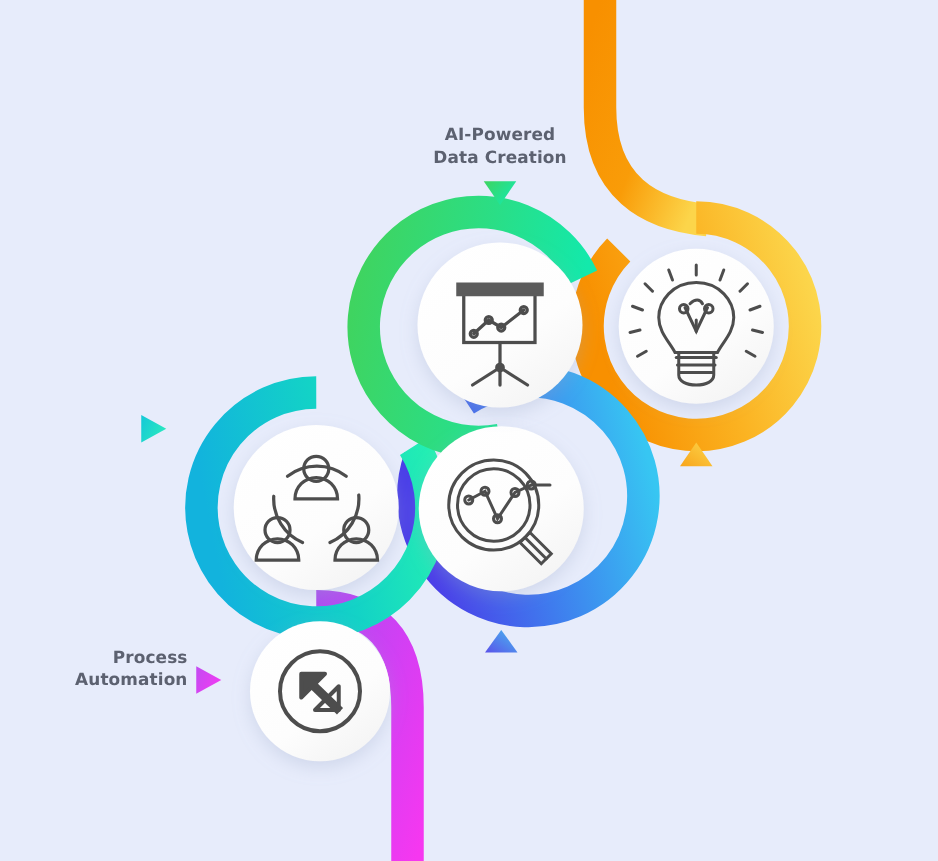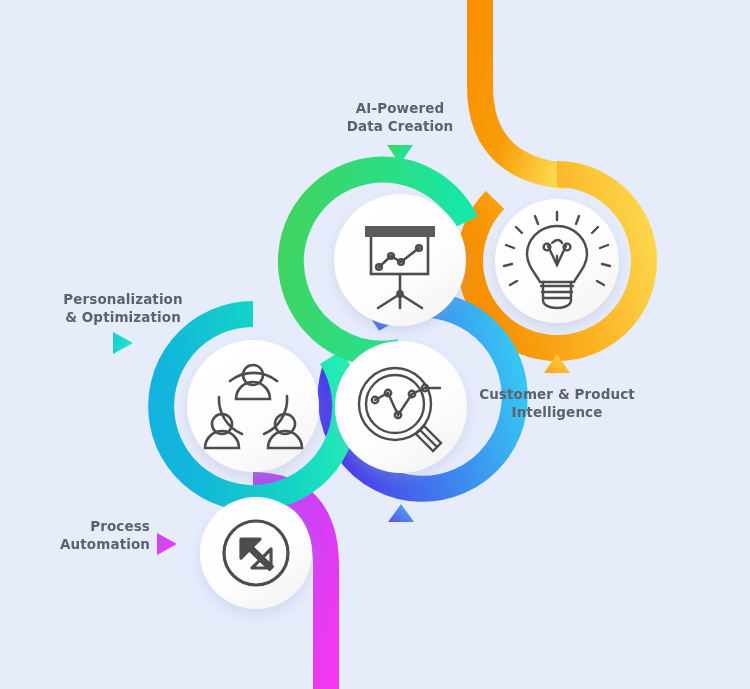--- a/index.html
+++ b/index.html
@@ -251,23 +251,19 @@
     <polygon points="387,145 413,145 400,164" fill="url(#mkGreen)"></polygon>
     <polygon points="557,354 570,373 544,373" fill="url(#mkOrange)"></polygon>
     <polygon points="113,332 133,343 113,354" fill="url(#mkCyan)"></polygon>
     <polygon points="401,504 414,522 388,522" fill="url(#mkBlue)"></polygon>
     <polygon points="157,533 177,544 157,555" fill="url(#mkMagenta)"></polygon>
   </svg>
 
   <div class="label" id="lbl-ai">AI-Powered
 Data Creation</div>
 
-  <div class="label" id="lbl-customer">Customer &amp; Product
-Intelligence</div>
-
-  <div class="label" id="lbl-personal">Personalization
-&amp; Optimization</div>
+
 
   <div class="label label-right" id="lbl-process">Process
 Automation</div>
 
 
 </div>
 
 </body></html>

